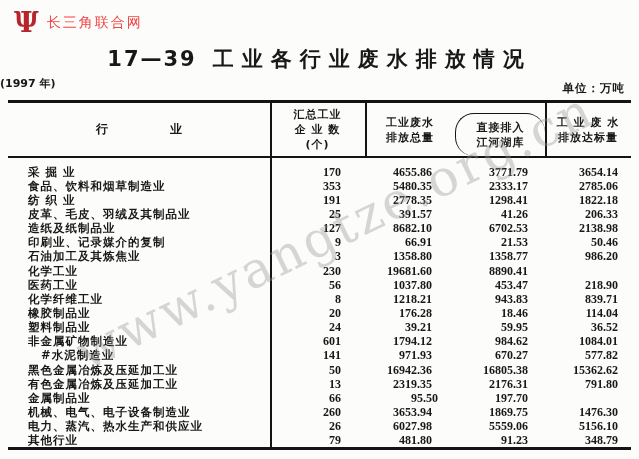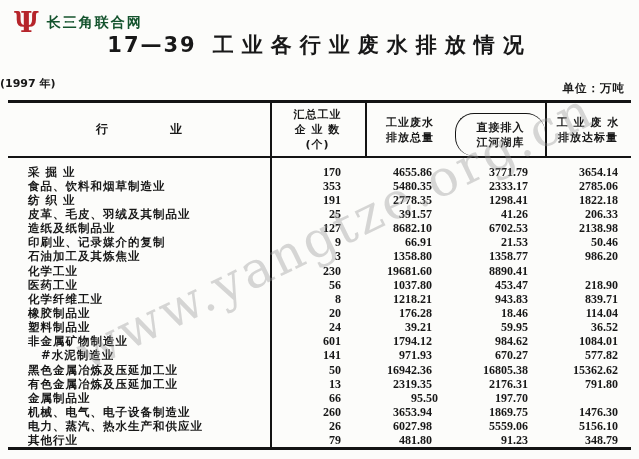--- a/index.html
+++ b/index.html
@@ -4,23 +4,23 @@
 <style>
   html,body { margin:0; padding:0; }
   .page {
     position:relative; width:639px; height:459px;
     background:#fcfcfa; overflow:hidden;
     font-family:"DejaVu Sans", sans-serif; color:#181818;
   }
   
   .logo { position:absolute; left:14px; top:9px; display:flex; align-items:center; }
   .logo-mark { color:#b6252b; font-size:27px; font-weight:700; line-height:1; font-family:"DejaVu Serif", serif; }
-  .logo-text { margin-left:8px; font-size:14px; font-weight:700; color:#14532d; letter-spacing:2px; }
-  
-  .title-row { position:absolute; top:31px; left:0; width:100%; text-align:center; font-weight:700; white-space:nowrap; }
+  .logo-text { margin-left:8px; font-size:14px; font-weight:400; color:#ef4444; letter-spacing:2px; }
+  
+  .title-row { position:absolute; top:45px; left:0; width:100%; text-align:center; font-weight:700; white-space:nowrap; }
   .title-no { font-size:21px; letter-spacing:2px; margin-right:16px; }
   .title-text { font-size:21px; letter-spacing:8px; }
   .subtitle { position:absolute; top:76px; left:0; width:100%; text-align:left; font-size:11px; font-weight:700; }
   .unit { position:absolute; top:81px; right:14px; font-size:11.5px; font-weight:700; letter-spacing:1px; }
   
   .table { position:absolute; left:8px; top:100px; width:623px; height:350px;
            border-top:3px solid #141414; border-bottom:3px solid #141414; box-sizing:border-box; }
   .vline { position:absolute; width:1.5px; background:#141414; }
   .v-industry { left:262px; top:0; height:100%; }
   .v-enterprises { left:357px; top:0; height:55px; }

